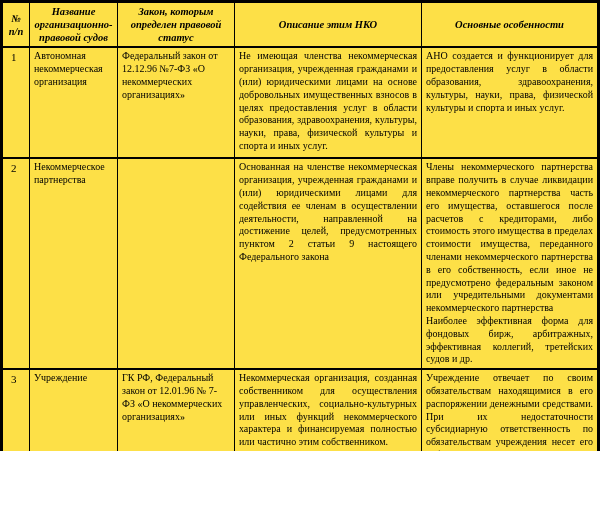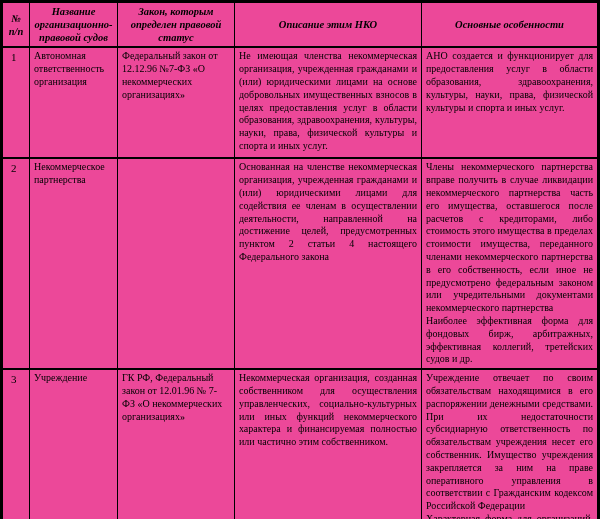--- a/index.html
+++ b/index.html
@@ -2,23 +2,23 @@
 <html lang="ru"><head>
 <meta charset="utf-8">
 <style>
   html, body {
     margin: 0;
     padding: 0;
     background: #ffffff;
   }
   .page {
     width: 600px;
-    height: 519px;
+    height: 451px;
     box-sizing: border-box;
-    background: #ec4899;
+    background: #fde047;
     font-family: "Liberation Serif", "DejaVu Serif", serif;
     color: #000000;
   }
   table.nko-table {
     width: 600px;
     height: 519px;
     border-collapse: collapse;
     table-layout: fixed;
     border: 3px solid #000000;
   }
@@ -91,32 +91,32 @@
         <th>№ п/п</th>
         <th>Название организационно-правовой судов</th>
         <th>Закон, которым определен правовой статус</th>
         <th>Описание этим НКО</th>
         <th>Основные особенности</th>
       </tr>
     </thead>
     <tbody>
         <tr>
           <td class="col-num">1</td>
-          <td class="col-name">Автономная ответственность организация</td>
+          <td class="col-name">Автономная некоммерческая организация</td>
           <td class="col-law">Федеральный закон от 12.12.96 №7-ФЗ «О некоммерческих организациях»</td>
           <td class="col-desc">Не имеющая членства некоммерческая организация, учрежденная гражданами и (или) юридическими лицами на основе добровольных имущественных взносов в целях предоставления услуг в области образования, здравоохранения, культуры, науки, права, физической культуры и спорта и иных услуг.</td>
           <td class="col-feat">
             <div>АНО создается и функционирует для предоставления услуг в области образования, здравоохранения, культуры, науки, права, физической культуры и спорта и иных услуг.</div>
           </td>
         </tr>
         <tr>
           <td class="col-num">2</td>
           <td class="col-name">Некоммерческое партнерства</td>
           <td class="col-law"></td>
-          <td class="col-desc">Основанная на членстве некоммерческая организация, учрежденная гражданами и (или) юридическими лицами для содействия ее членам в осуществлении деятельности, направленной на достижение целей, предусмотренных пунктом 2 статьи 4 настоящего Федерального закона</td>
+          <td class="col-desc">Основанная на членстве некоммерческая организация, учрежденная гражданами и (или) юридическими лицами для содействия ее членам в осуществлении деятельности, направленной на достижение целей, предусмотренных пунктом 2 статьи 9 настоящего Федерального закона</td>
           <td class="col-feat">
             <div>Члены некоммерческого партнерства вправе получить в случае ликвидации некоммерческого партнерства часть его имущества, оставшегося после расчетов с кредиторами, либо стоимость этого имущества в пределах стоимости имущества, переданного членами некоммерческого партнерства в его собственность, если иное не предусмотрено федеральным законом или учредительными документами некоммерческого партнерства</div>
             <div>Наиболее эффективная форма для фондовых бирж, арбитражных, эффективная коллегий, третейских судов и др.</div>
           </td>
         </tr>
         <tr>
           <td class="col-num">3</td>
           <td class="col-name">Учреждение</td>
           <td class="col-law">ГК РФ, Федеральный закон от 12.01.96 № 7-ФЗ «О некоммерческих организациях»</td>
           <td class="col-desc">Некоммерческая организация, созданная собственником для осуществления управленческих, социально-культурных или иных функций некоммерческого характера и финансируемая полностью или частично этим собственником.</td>

